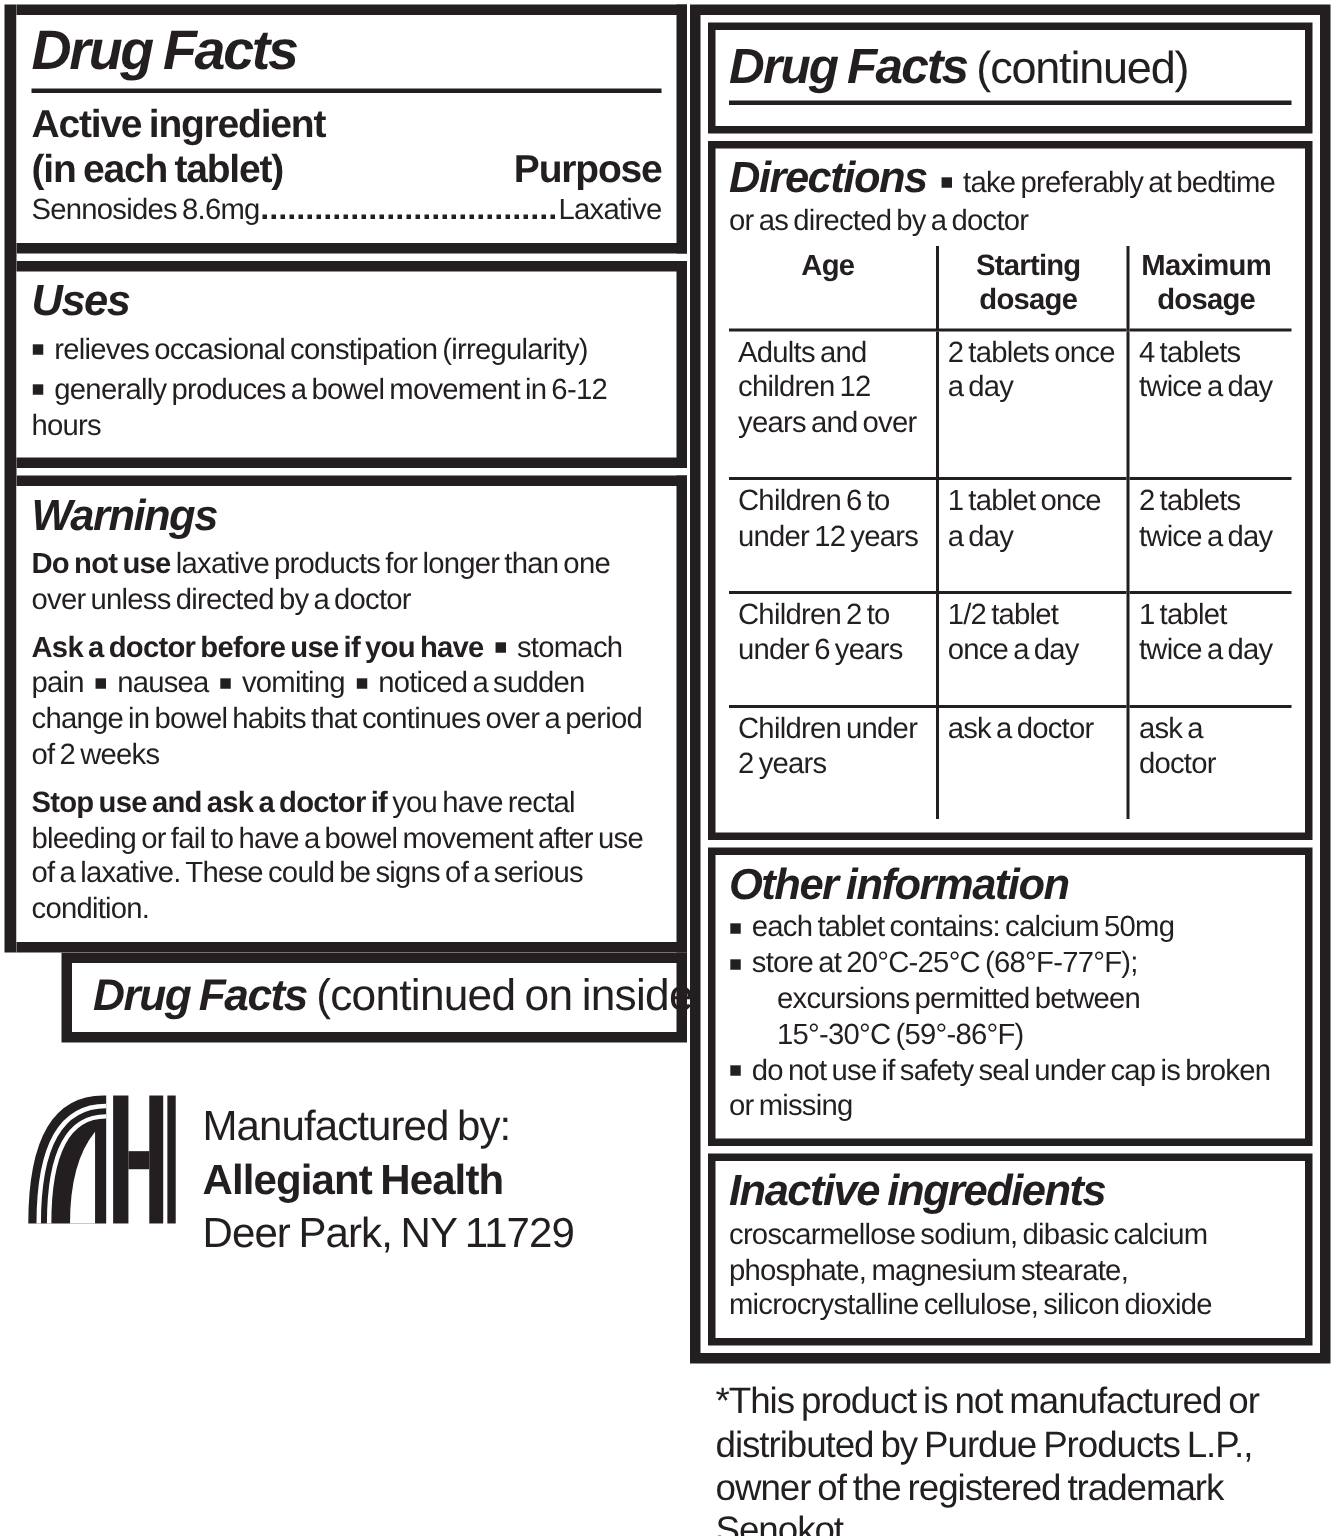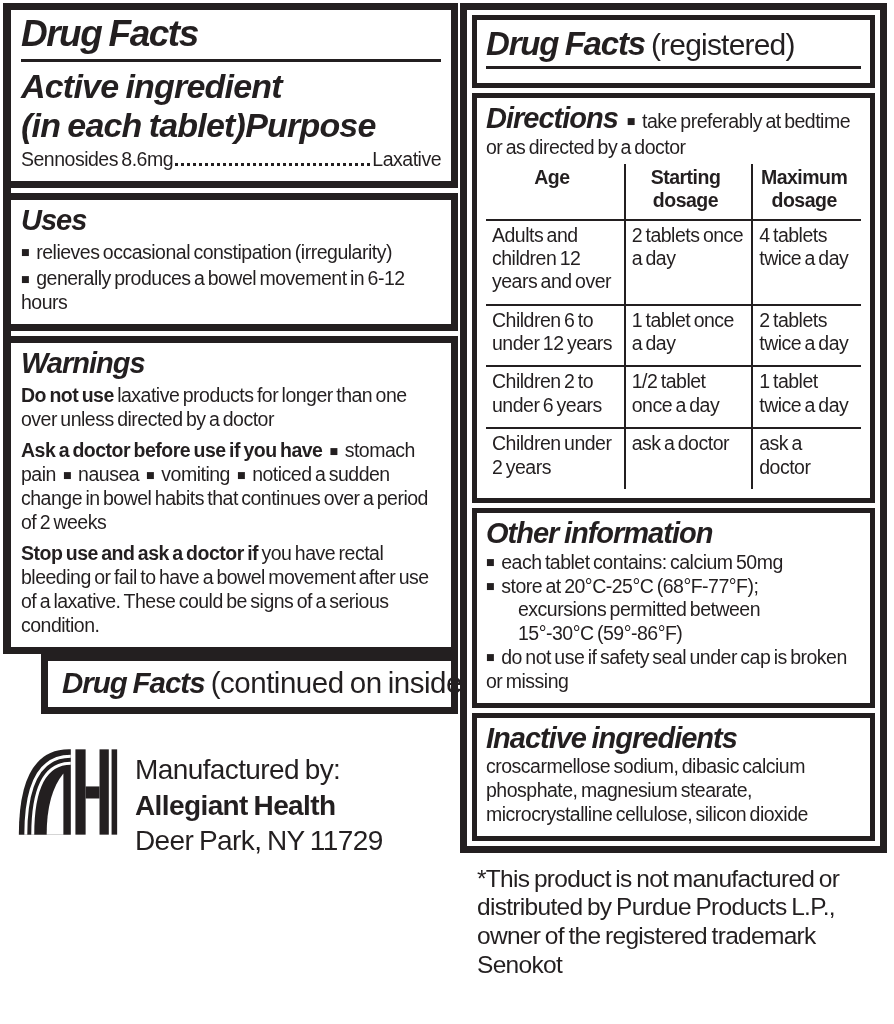--- a/index.html
+++ b/index.html
@@ -7,22 +7,22 @@
     width:894px;height:1024px;position:relative;background:#ffffff;
     font-family:"Liberation Sans",sans-serif;color:#231f20;
     letter-spacing:-0.5px;word-spacing:-1.5px;
     -webkit-font-smoothing:antialiased;
   }
   .left-col{position:absolute;left:3px;top:3px;width:455px;}
   .spine{border-left:8px solid #231f20;display:flex;flex-direction:column;gap:5px;}
   .lbox{border:7px solid #231f20;border-left:none;background:#fff;padding:3px 10px 9px 10px;}
   .df-title{font-size:37px;font-weight:bold;font-style:italic;letter-spacing:-1.5px;line-height:1.15;}
   .title-rule{height:3px;background:#231f20;margin:3px 0 5px;}
-  .ai-head{font-size:34px;font-weight:bold;font-style:italic;line-height:1.17;letter-spacing:-0.8px;}
-  .ai-row{display:flex;align-items:baseline;}
+  .ai-head{font-size:26px;font-weight:bold;line-height:1.17;letter-spacing:-0.8px;}
+  .ai-row{display:flex;justify-content:space-between;align-items:baseline;}
   .body-text{font-size:19.5px;line-height:1.22;}
   .senno-row{display:flex;align-items:baseline;margin-top:2px;}
   .leader{flex:1;border-bottom:3px dotted #231f20;margin:0 2px 4px 2px;}
   .sec-head{font-size:29px;font-weight:bold;font-style:italic;line-height:1.2;letter-spacing:-1px;}
   .para{margin:8px 0 0 0;}
   .para.first{margin-top:3px;}
   .blt{font-size:0.74em;vertical-align:1.5px;}
   .blt.lead{margin-right:7px;}
   .blt.mid{margin:0 7px;}
   .continued-box{border:7px solid #231f20;margin-left:38px;background:#fff;
@@ -33,21 +33,21 @@
   .manu-bold{font-weight:bold;}
   .right-col{position:absolute;left:460px;top:3px;width:427px;}
   .frame{border:7px solid #231f20;padding:5px;display:flex;flex-direction:column;gap:5px;background:#fff;}
   .rbox{border:5px solid #231f20;padding:3px 9px 9px 9px;background:#fff;}
   .r-title{line-height:1.15;margin-top:2px;}
   .rt-lead{font-size:33px;font-weight:bold;font-style:italic;letter-spacing:-1.2px;}
   .rt-rest{font-size:30px;letter-spacing:-0.8px;}
   .dir-head .sec-head{margin-right:2px;}
   table.dosage{width:100%;border-collapse:collapse;margin-top:4px;font-size:19.5px;line-height:1.2;table-layout:fixed;}
   table.dosage th{font-weight:bold;text-align:center;vertical-align:top;padding:2px 10px 7px 4px;line-height:1.18;}
-  table.dosage td{vertical-align:top;padding:3px 6px 10px 6px;text-align:left;}
+  table.dosage td{vertical-align:top;padding:3px 6px 24px 6px;text-align:left;}
   table.dosage th+th, table.dosage td+td{border-left:2.5px solid #231f20;}
   table.dosage tbody td{border-top:2.5px solid #231f20;}
   .indent{padding-left:32px;}
   .footnote{margin:12px 0 0 17px;font-size:24.5px;line-height:1.17;letter-spacing:-0.7px;}
   b{font-weight:bold;}
 </style>
 </head>
 <body>
 
 <div class="left-col">
@@ -113,21 +113,21 @@
       <div>Deer Park, NY 11729</div>
     </div>
   </div>
 </div>
 
 <div class="right-col">
   <div class="frame">
 
     <div class="rbox">
       <div class="r-title">
-        <span class="rt-lead">Drug Facts</span><span class="rt-rest"> (registered)</span>
+        <span class="rt-lead">Drug Facts</span><span class="rt-rest"> (continued)</span>
       </div>
       <div class="title-rule"></div>
     </div>
 
     <div class="rbox">
       <div class="dir-head body-text">
         <span class="sec-head">Directions</span><span class="blt mid">■</span><span>take preferably at bedtime or as directed by a doctor</span>
       </div>
       <table class="dosage">
         <colgroup>

